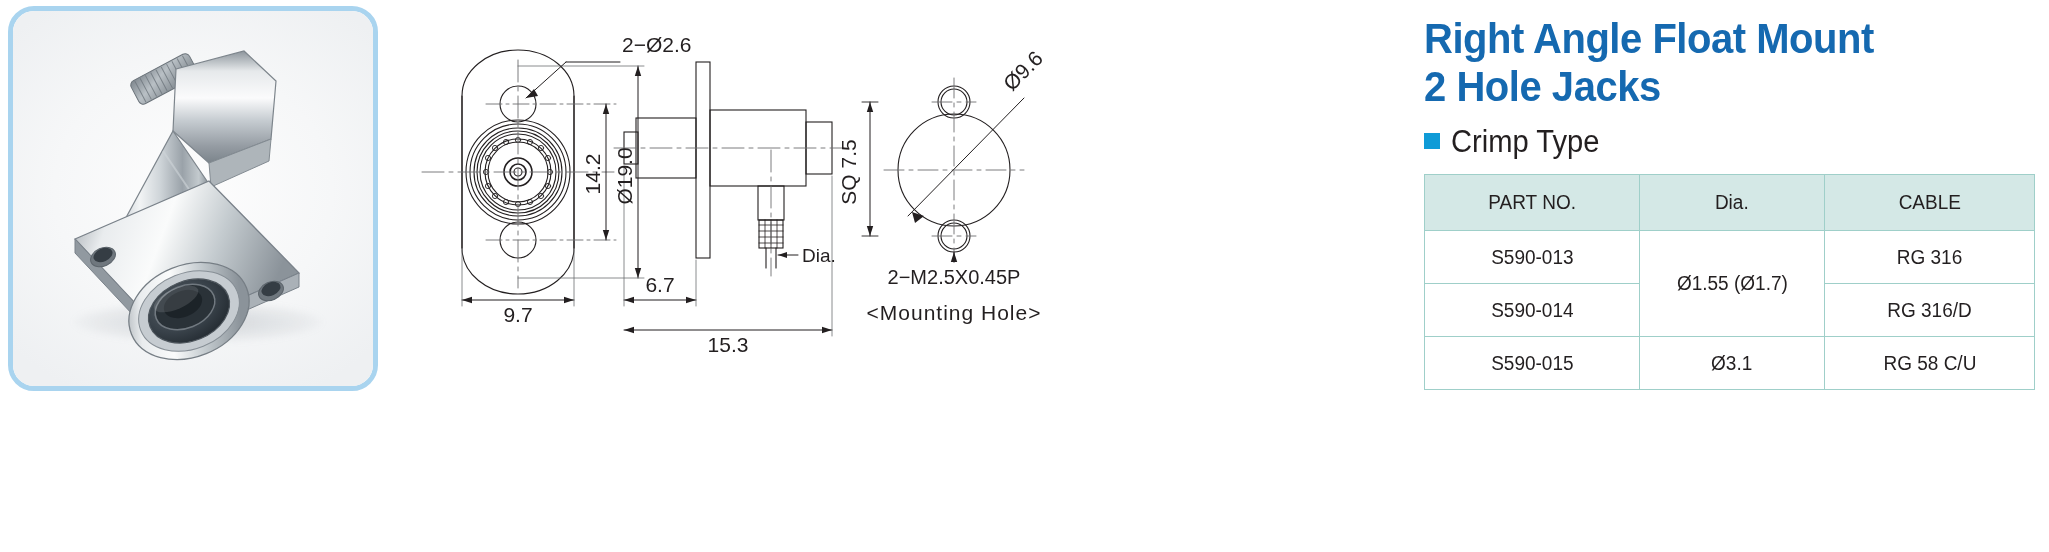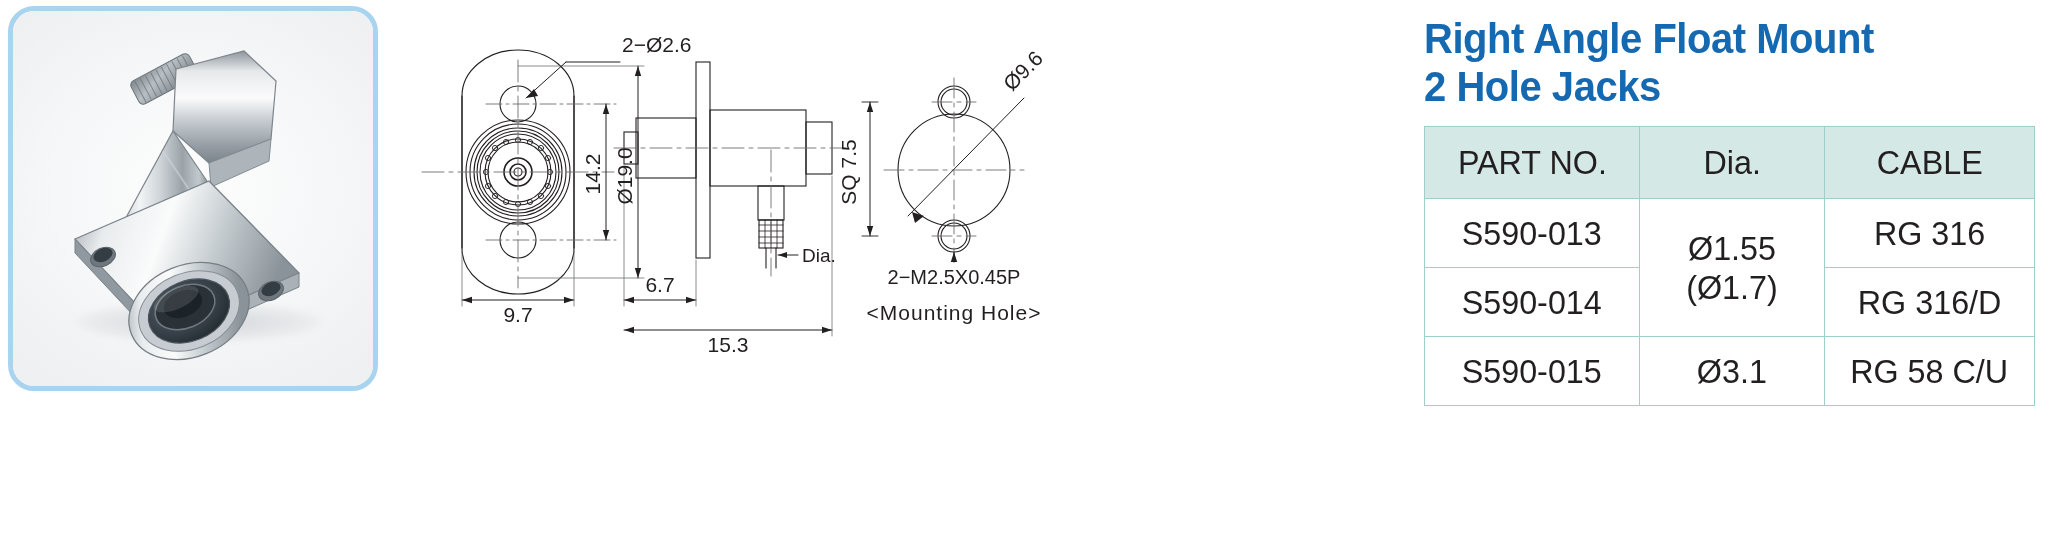--- a/index.html
+++ b/index.html
@@ -110,23 +110,23 @@
     margin-top: 16px;
     border-collapse: collapse;
     width: 610px;
     table-layout: fixed;
   }
   table.parts th,
   table.parts td {
     border: 1px solid #9fcfc9;
     text-align: center;
     font-family: "Liberation Sans Narrow", "Liberation Sans", sans-serif;
-    font-size: 34px;
+    font-size: 20px;
     color: #231f20;
-    padding: 8px;
+    padding: 0;
     transform-origin: center;
   }
   table.parts th {
     background: #d4e8e6;
     height: 55px;
     font-weight: normal;
   }
   table.parts td {
     height: 52px;
     background: #ffffff;
@@ -398,20 +398,24 @@
       </g>
     </svg>
   </div>
 
   <div class="spec">
     <h1 class="title">
       <span>Right Angle Float Mount</span><br>
       <span>2 Hole Jacks</span>
     </h1>
 
+    <div class="subtitle-row">
+      <span class="bullet-square"></span>
+      <span class="subtitle-text">Crimp Type</span>
+    </div>
 
     <table class="parts">
       <colgroup>
         <col class="col-part">
           <col class="col-dia">
           <col class="col-cable">
       </colgroup>
       <thead>
         <tr>
           <th><span class="cellspan">PART NO.</span></th>

